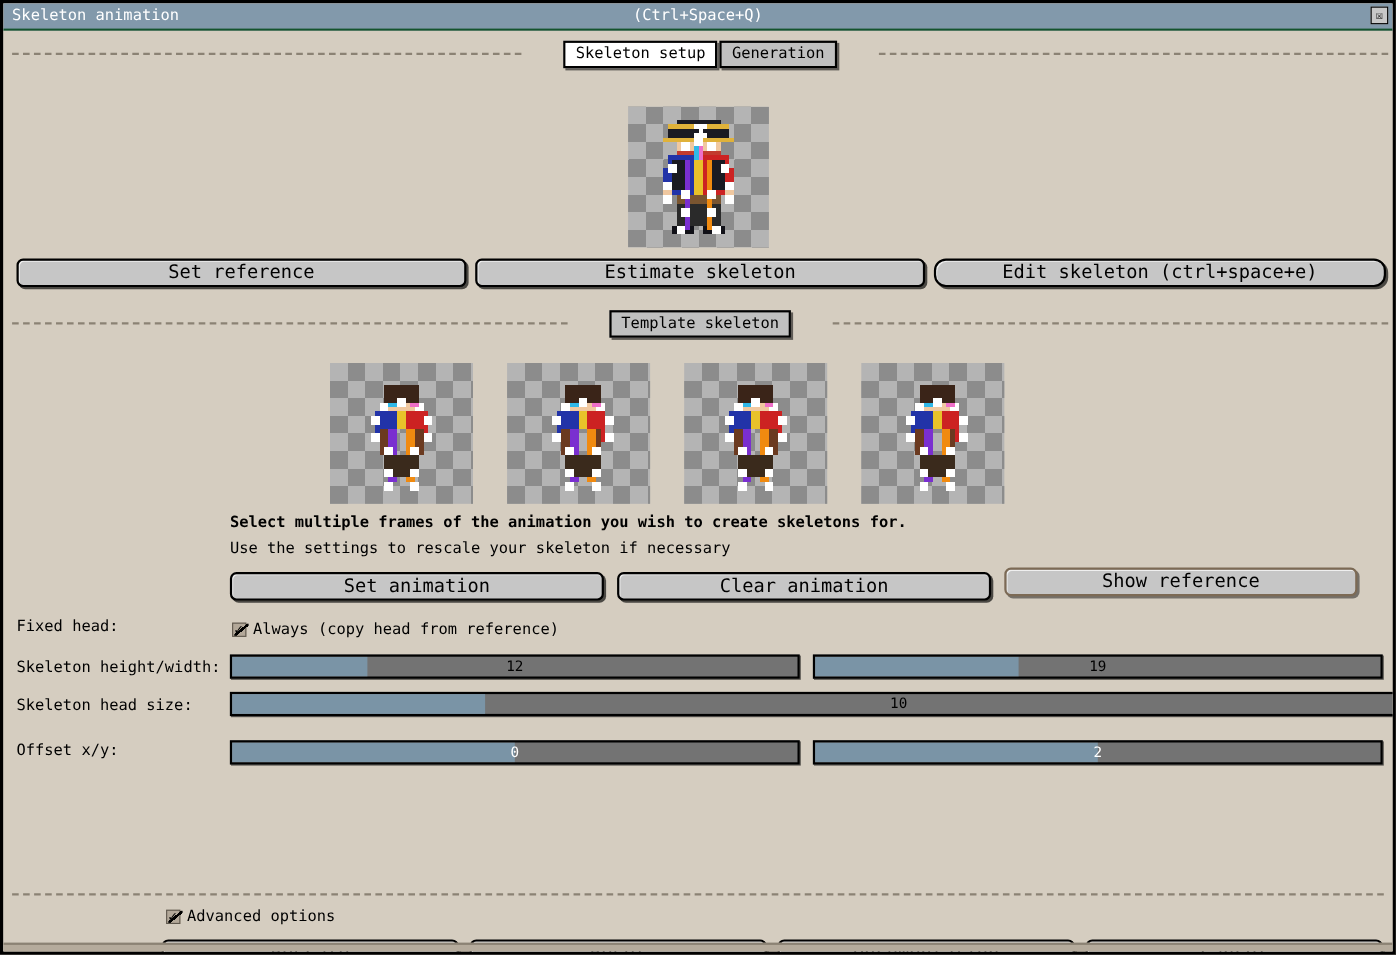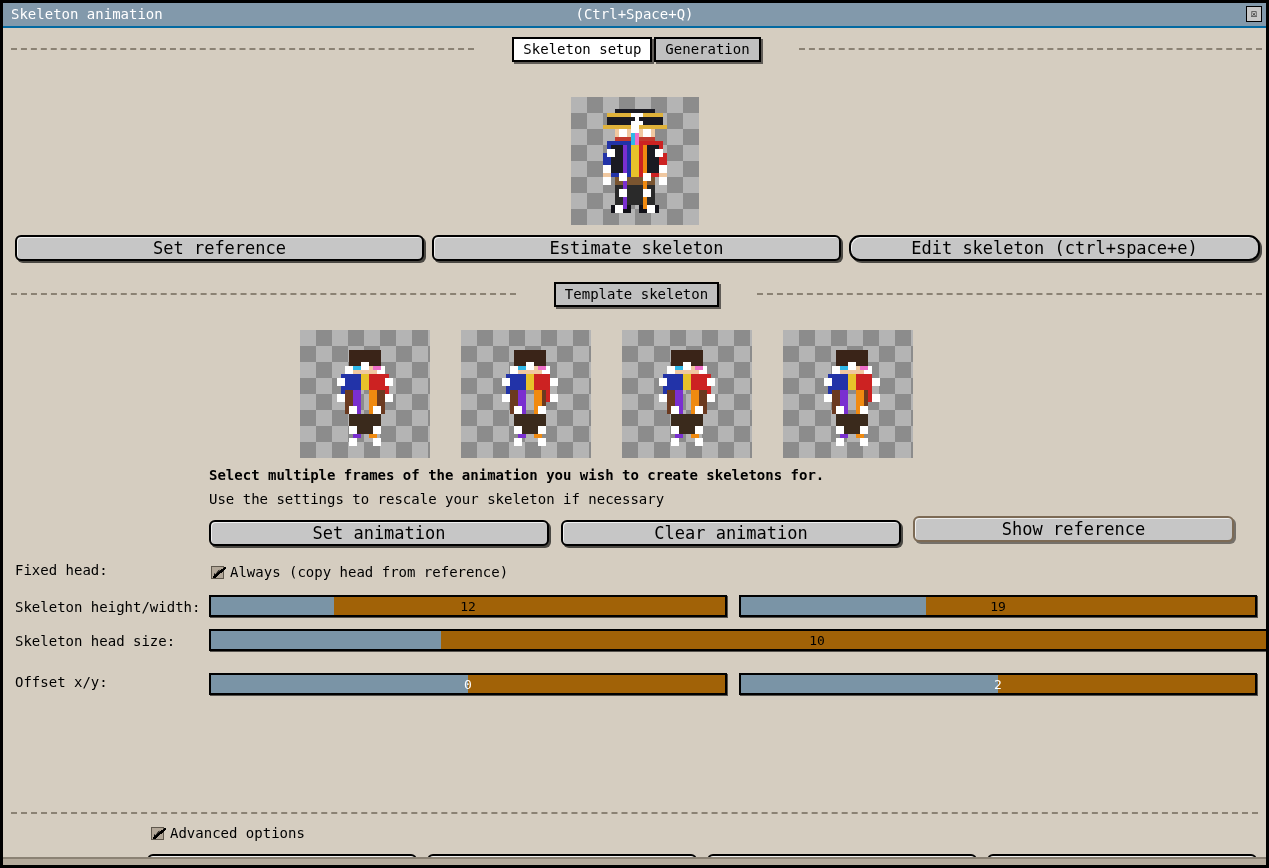--- a/index.html
+++ b/index.html
@@ -20,21 +20,21 @@
     background: #d5cdc0;
     border: 3px solid #000;
     overflow: hidden;
   }
 
   
   #titlebar {
     position: relative;
     height: 25px;
     background: #8299ab;
-    border-bottom: 2px solid #0369a1;
+    border-bottom: 2px solid #14532d;
     box-sizing: border-box;
     display: flex;
     align-items: center;
   }
   #title-text {
     position: absolute;
     left: 8px;
     top: 3px;
     color: #ffffff;
     font-size: 14px;
@@ -204,21 +204,21 @@
     line-height: 13px;
     color: #000;
   }
 
   
   .slider {
     position: absolute;
     height: 22px;
     border: 2px solid #000;
     box-sizing: border-box;
-    background: #a16207;
+    background: #737373;
     box-shadow: 1px 1px 0 rgba(0,0,0,0.6);
     cursor: pointer;
     overflow: hidden;
     text-decoration: underline;
   }
   .slider .fill {
     position: absolute;
     left: 0; top: 0; bottom: 0;
     background: #7a94a6;
   }

